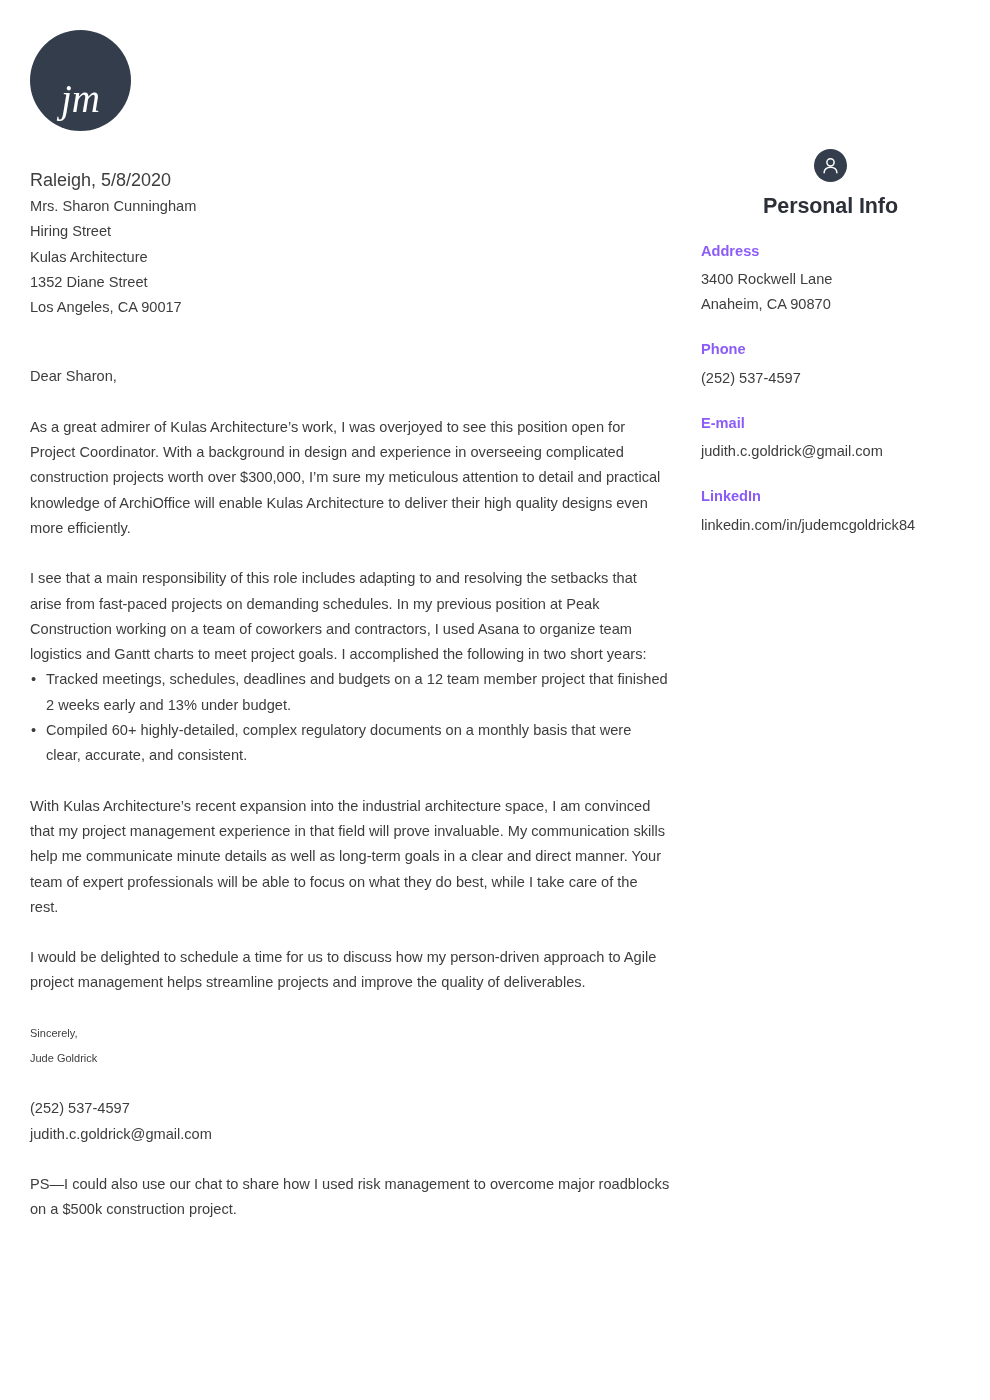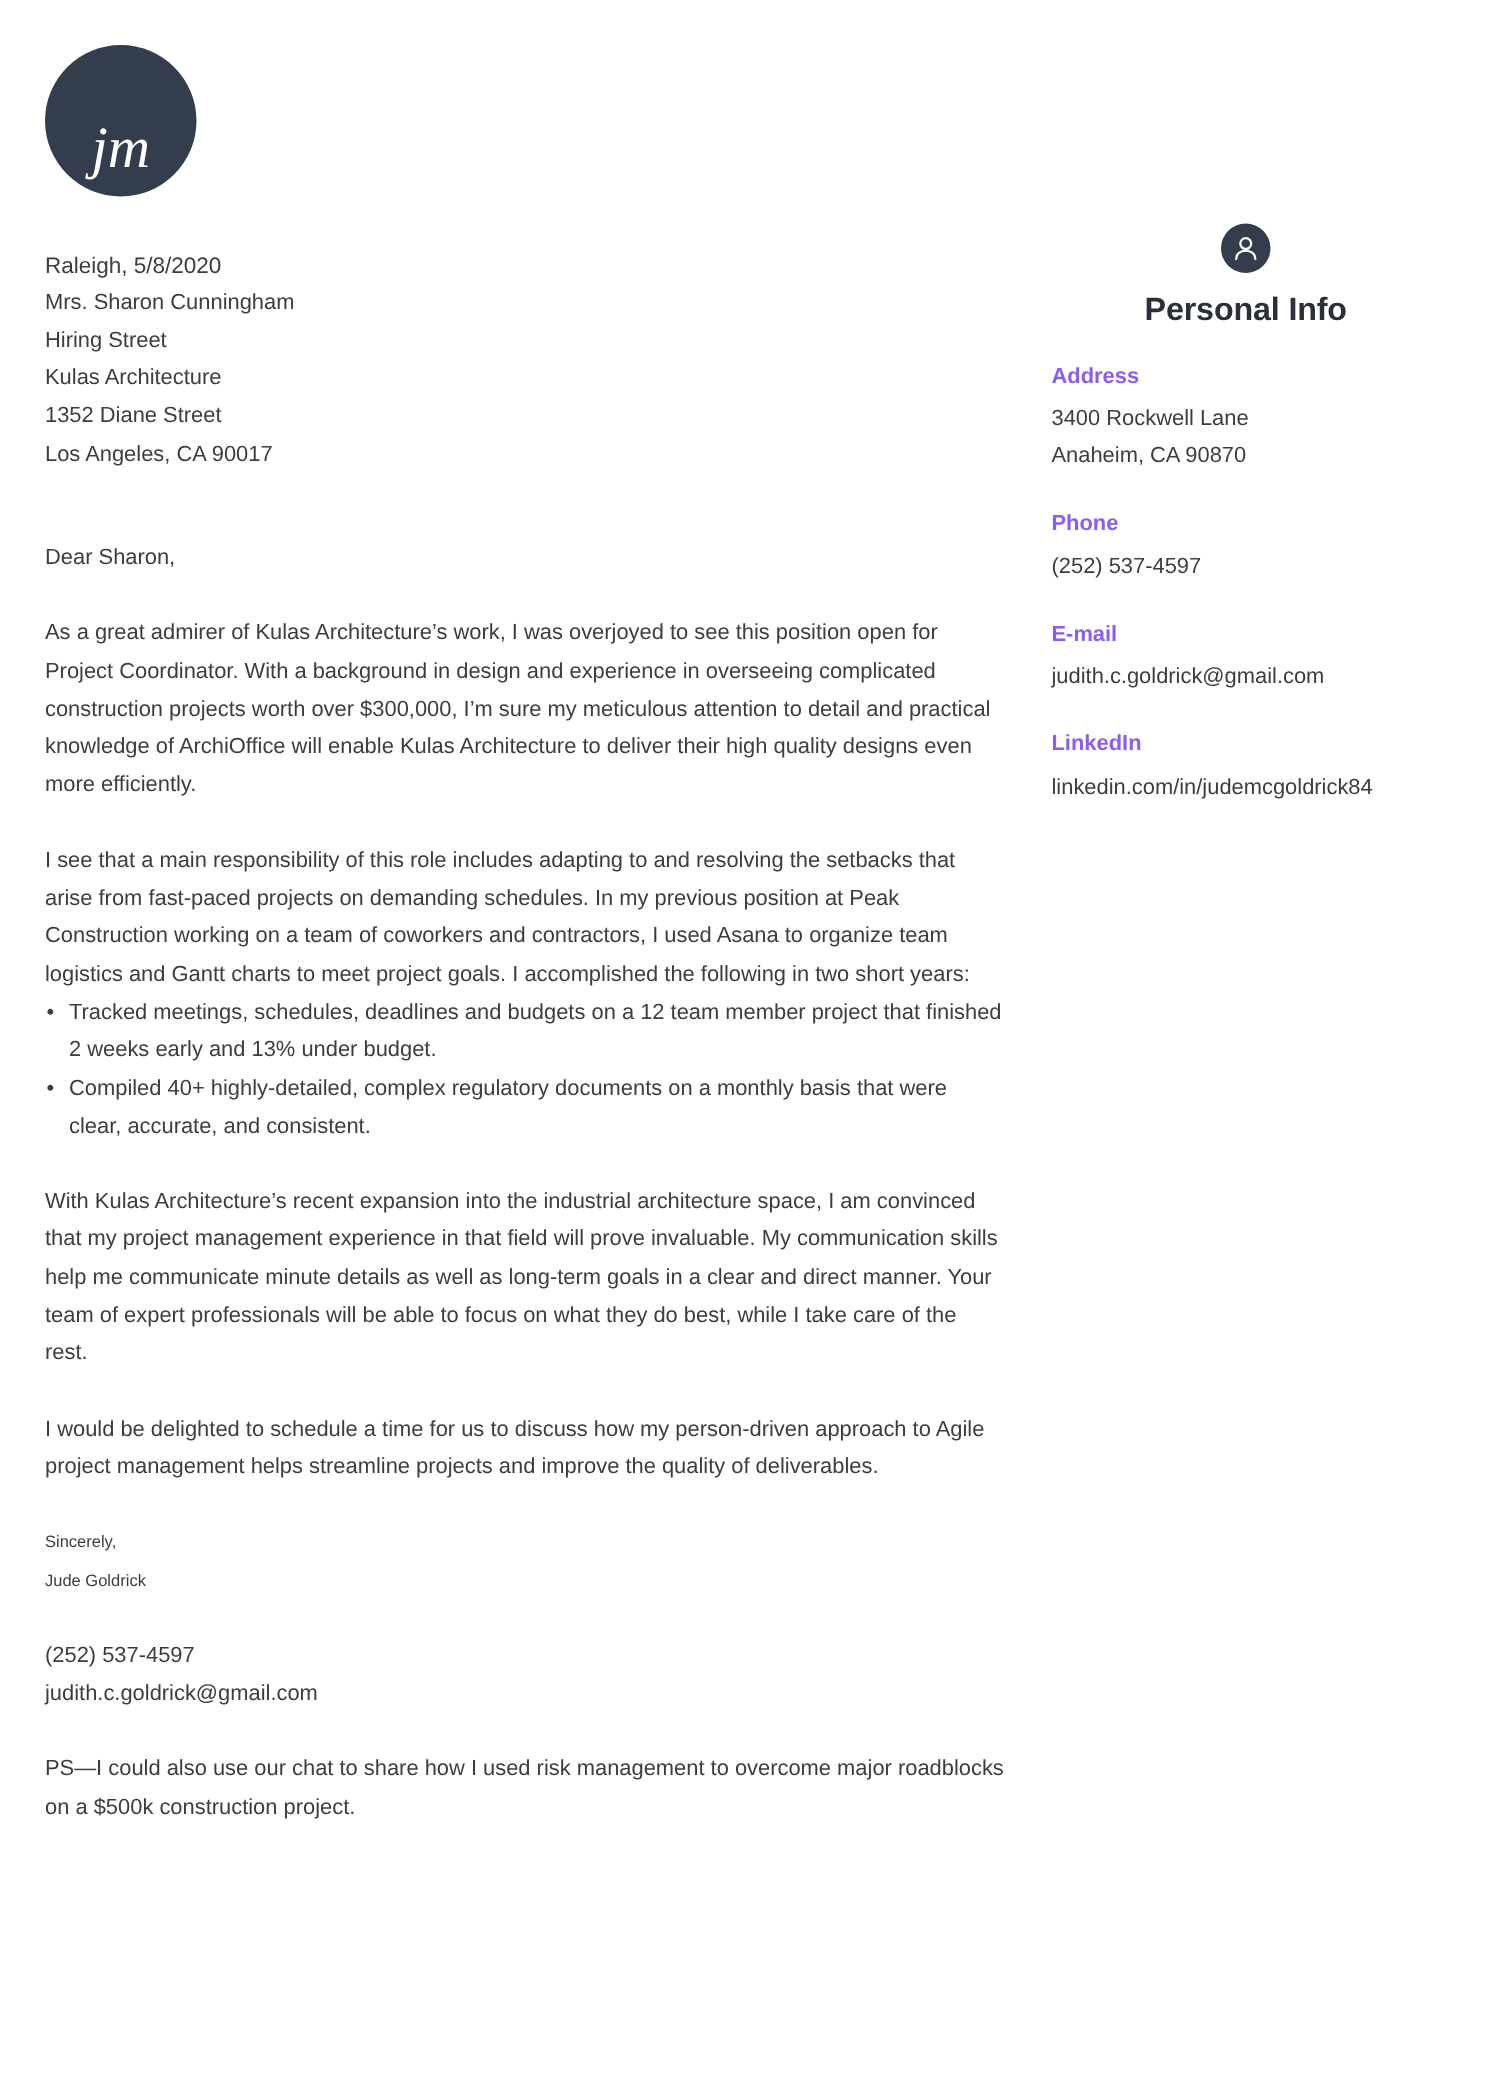--- a/index.html
+++ b/index.html
@@ -83,21 +83,21 @@
     padding-top: 36px;
   }
   .right-col {
     flex: 1 1 auto;
     padding-left: 31px;
     padding-top: 0;
   }
 
   
   .date {
-    font-size: 15px;
+    font-size: 18px;
     line-height: 1.5;
     color: #3d3d3d;
     margin: 0;
   }
   .recipient {
   }
   .recipient div {
     font-size: 14.6px;
     line-height: 25.3px;
     color: #3d3d3d;
@@ -230,21 +230,21 @@
       </div>
 
       <div class="salutation">Dear Sharon,</div>
 
       <div class="para">As a great admirer of Kulas Architecture’s work, I was overjoyed to see this position open for Project Coordinator. With a background in design and experience in overseeing complicated construction projects worth over $300,000, I’m sure my meticulous attention to detail and practical knowledge of ArchiOffice will enable Kulas Architecture to deliver their high quality designs even more efficiently.</div>
 
       <div class="para">I see that a main responsibility of this role includes adapting to and resolving the setbacks that arise from fast-paced projects on demanding schedules. In my previous position at Peak Construction working on a team of coworkers and contractors, I used Asana to organize team logistics and Gantt charts to meet project goals. I accomplished the following in two short years:</div>
 
       <ul class="bullets">
         <li>Tracked meetings, schedules, deadlines and budgets on a 12 team member project that finished 2 weeks early and 13% under budget.</li>
-        <li>Compiled 40+ highly-detailed, complex regulatory documents on a monthly basis that were clear, accurate, and consistent.</li>
+        <li>Compiled 60+ highly-detailed, complex regulatory documents on a monthly basis that were clear, accurate, and consistent.</li>
       </ul>
 
       <div class="para">With Kulas Architecture’s recent expansion into the industrial architecture space, I am convinced that my project management experience in that field will prove invaluable. My communication skills help me communicate minute details as well as long-term goals in a clear and direct manner. Your team of expert professionals will be able to focus on what they do best, while I take care of the rest.</div>
 
       <div class="para">I would be delighted to schedule a time for us to discuss how my person-driven approach to Agile project management helps streamline projects and improve the quality of deliverables.</div>
 
       <div class="signoff">
         <div>Sincerely,</div>
         <div>Jude Goldrick</div>
       </div>

